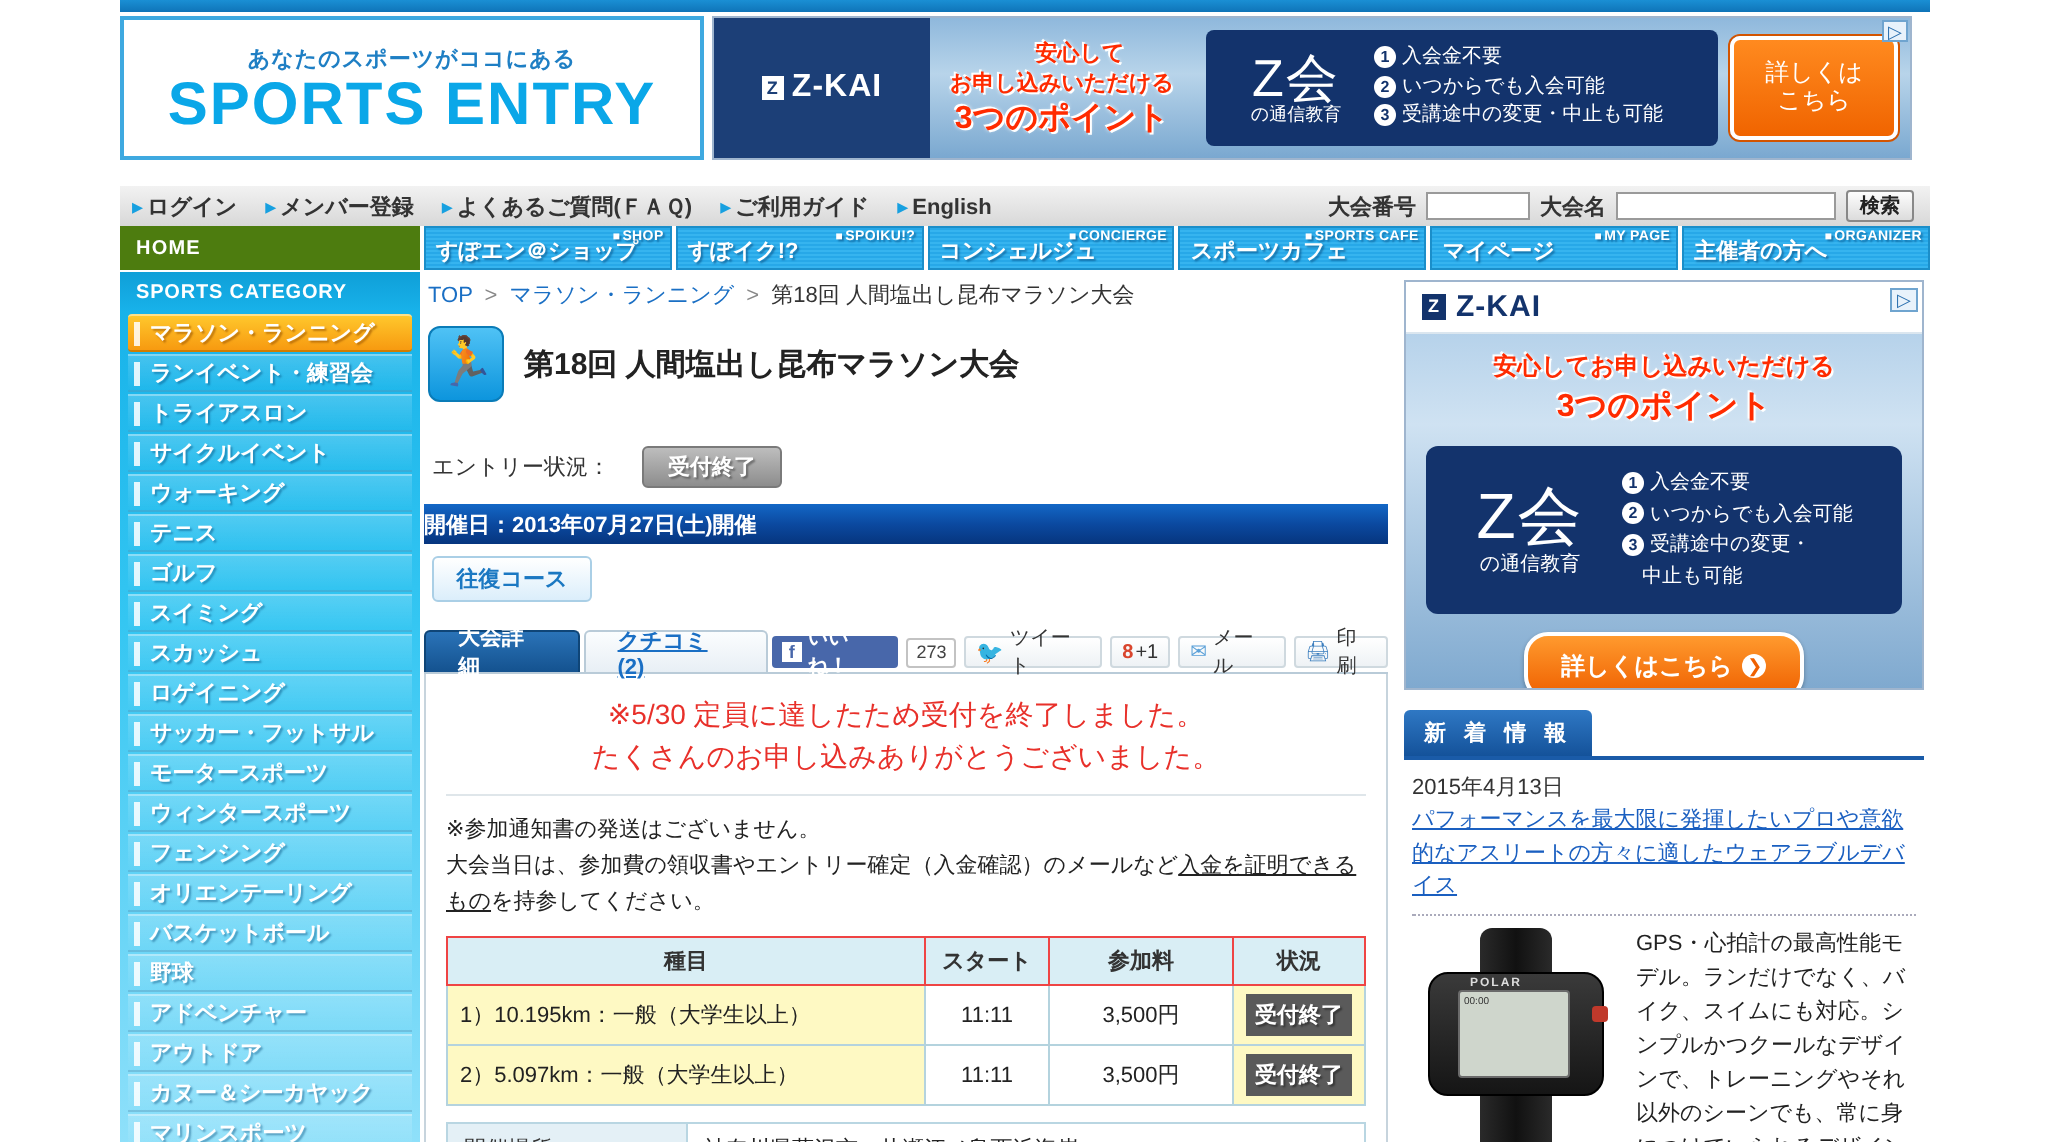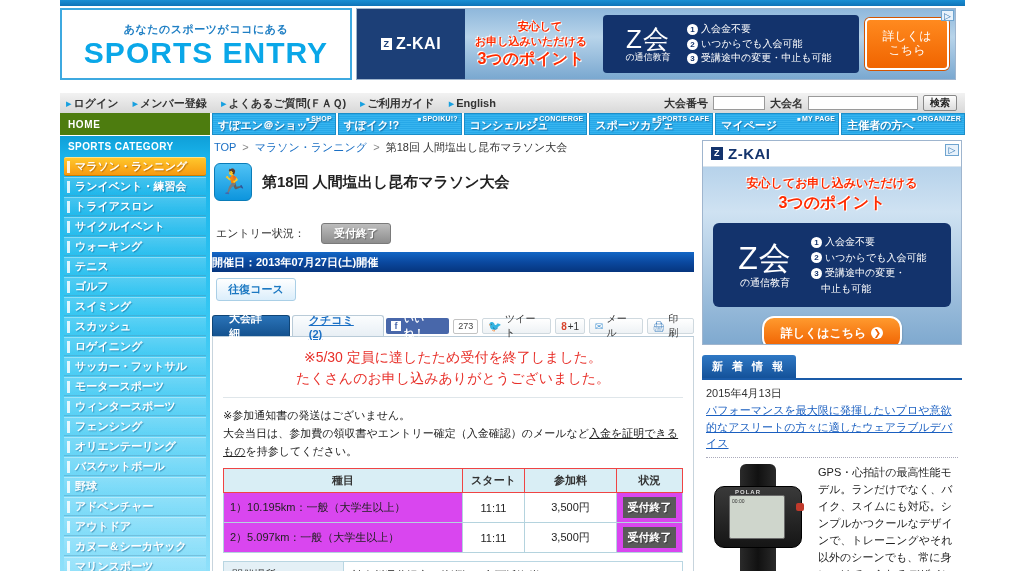--- a/index.html
+++ b/index.html
@@ -272,21 +272,21 @@
   .hr-line { border: none; border-top: 1px solid #dfe6ea; margin: 8px 0; }
   .note-text { font-size: 11px; line-height: 1.65; color:#222; }
   .note-text u { text-decoration: underline; }
 
   table.ev { width: 100%; border-collapse: collapse; margin-top: 8px; font-size: 11px; }
   table.ev th {
     background: #d9eef5; border: 1px solid #ef4444; color:#333;
     font-weight: bold; padding: 4px 6px; text-align:center;
   }
   table.ev td {
-    border: 1px solid #b4d3de; padding: 4px 6px; background:#d946ef; color:#222;
+    border: 1px solid #b4d3de; padding: 4px 6px; background:#fef9c3; color:#222;
   }
   table.ev td.c { text-align:center; background:#fff; }
   .st-badge {
     display:block; text-align:center; color:#fff; font-weight:bold; font-size:11px;
     background: #5a5a5a; padding: 3px 0; text-shadow: 1px 1px 1px rgba(0,0,0,.4);
   }
   td.stcell { padding: 0; background:#fff; }
 
   table.info { width: 100%; border-collapse: collapse; margin-top: 8px; font-size: 11px; }
   table.info th {

